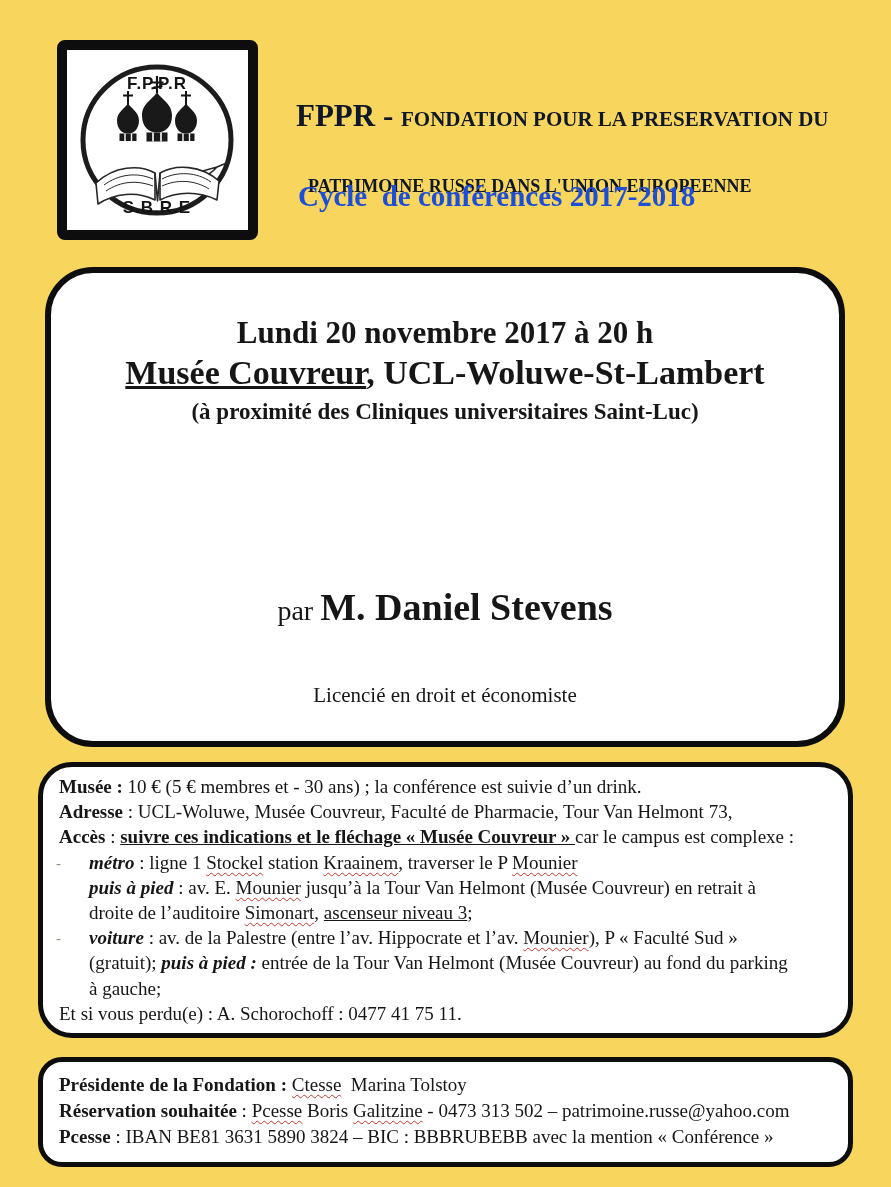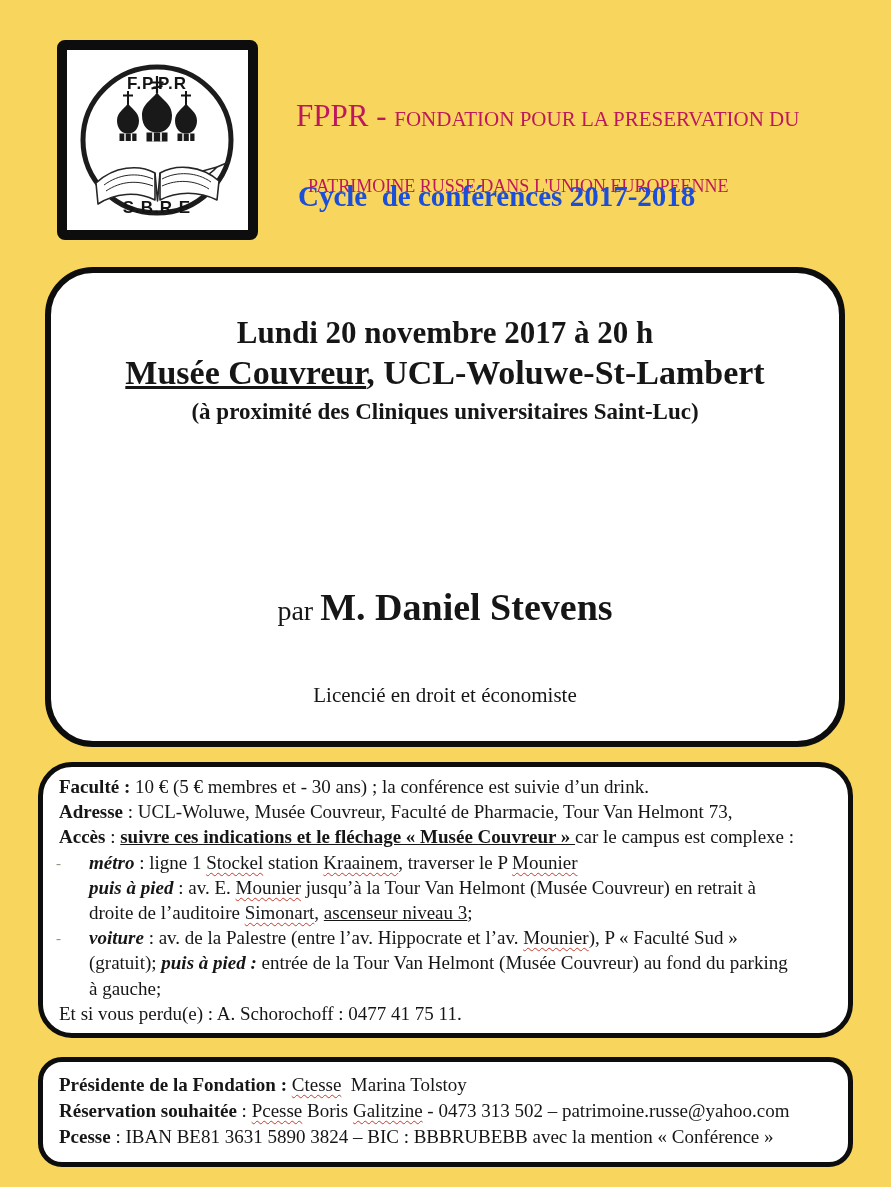--- a/index.html
+++ b/index.html
@@ -6,21 +6,21 @@
   body{background:#F8D55C;font-family:"Liberation Serif",serif;}
   .page{position:relative;width:891px;height:1187px;background:#F8D55C;overflow:hidden;color:#161616;}
 
   
   .logo-box{position:absolute;left:57px;top:40px;width:181px;height:180px;background:#fff;
             border:10px solid #0d0d0d;border-radius:8px;}
   .logo-box svg{display:block;width:100%;height:100%;}
   .logo-text{font-family:"Liberation Sans",sans-serif;font-weight:bold;font-size:17px;letter-spacing:1px;fill:#141414;}
 
   
-  .org-header{position:absolute;left:296px;top:62px;width:566px;color:#be185d;font-weight:normal;white-space:pre;}
+  .org-header{position:absolute;left:296px;top:62px;width:566px;color:#0f172a;font-weight:bold;white-space:pre;}
   .org-line1{font-size:21px;line-height:36px;}
   .fppr-big{font-size:31px;}
   .org-line2{font-size:18px;line-height:26px;margin-left:12px;}
   .cycle{position:absolute;left:298px;top:180px;font-size:29px;font-weight:bold;color:#1d4ed8;white-space:pre;}
 
   
   .event-box{position:absolute;left:45px;top:267px;width:788px;height:468px;background:#fff;
              border:6px solid #0d0d0d;border-radius:48px;text-align:center;overflow:hidden;}
   .ebl{position:absolute;left:0;right:0;white-space:pre;}
   .event-date{top:42px;font-size:31px;font-weight:bold;}
@@ -93,21 +93,21 @@
 
   <div class="event-box">
     <div class="ebl event-date">Lundi 20 novembre 2017 à 20 h</div>
     <div class="ebl event-venue"><span class="u">Musée Couvreur</span><span>, UCL-Woluwe-St-Lambert</span></div>
     <div class="ebl event-proximity">(à proximité des Cliniques universitaires Saint-Luc)</div>
     <div class="ebl event-byline"><span class="par">par </span><span class="speaker-name">M. Daniel Stevens</span></div>
     <div class="ebl event-credential">Licencié en droit et économiste</div>
   </div>
 
   <div class="text-box info-box">
-      <div class="line"><span class="b">Faculté :</span><span> 10 € (5 € membres et - 30 ans) ; la conférence est suivie d’un drink.</span></div>
+      <div class="line"><span class="b">Musée :</span><span> 10 € (5 € membres et - 30 ans) ; la conférence est suivie d’un drink.</span></div>
       <div class="line"><span class="b">Adresse</span><span> : UCL-Woluwe, Musée Couvreur, Faculté de Pharmacie, Tour Van Helmont 73,</span></div>
       <div class="line"><span class="b">Accès</span><span> : </span><span class="b u">suivre ces indications et le fléchage « Musée Couvreur » </span><span>car le campus est complexe :</span></div>
       <div class="line indent"><span class="marker">-</span><span class="b i">métro</span><span> : ligne 1 </span><span class="sq">Stockel</span><span> station </span><span class="sq">Kraainem</span><span>, traverser le P </span><span class="sq">Mounier</span></div>
       <div class="line indent"><span class="b i">puis à pied</span><span> : av. E. </span><span class="sq">Mounier</span><span> jusqu’à la Tour Van Helmont (Musée Couvreur) en retrait à</span></div>
       <div class="line indent"><span>droite de l’auditoire </span><span class="sq">Simonart</span><span>, </span><span class="u">ascenseur niveau 3</span><span>;</span></div>
       <div class="line indent"><span class="marker">-</span><span class="b i">voiture</span><span> : av. de la Palestre (entre l’av. Hippocrate et l’av. </span><span class="sq">Mounier</span><span>), P « Faculté Sud »</span></div>
       <div class="line indent"><span>(gratuit); </span><span class="b i">puis à pied :</span><span> entrée de la Tour Van Helmont (Musée Couvreur) au fond du parking</span></div>
       <div class="line indent"><span>à gauche;</span></div>
       <div class="line"><span>Et si vous perdu(e) : A. Schorochoff : 0477 41 75 11.</span></div>
     </div>

